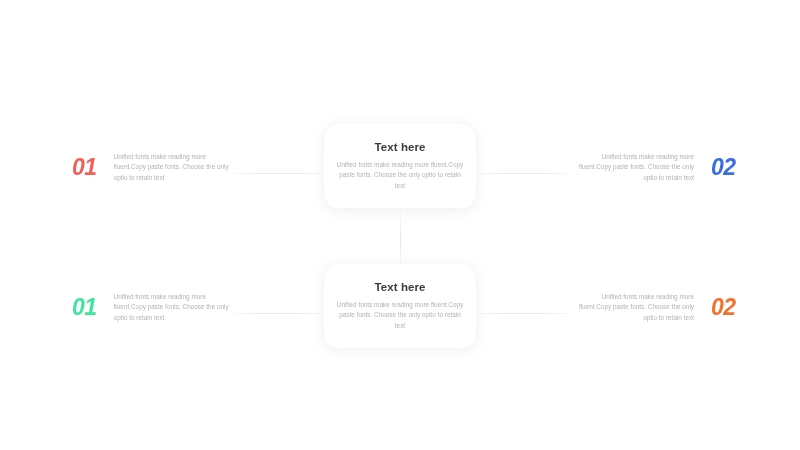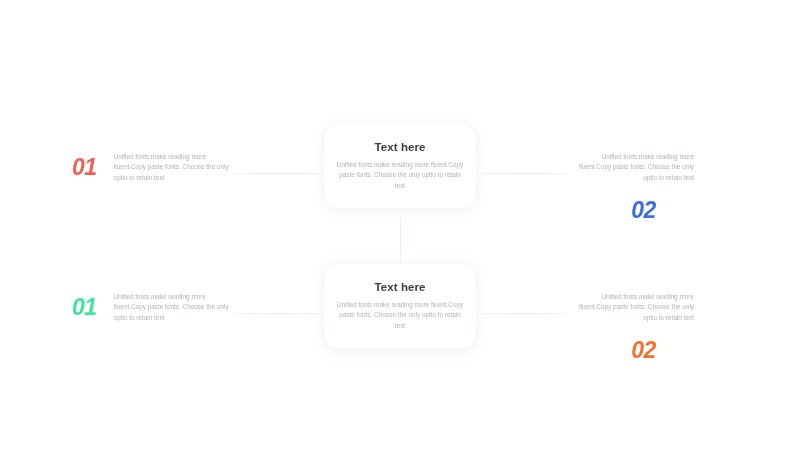--- a/index.html
+++ b/index.html
@@ -65,22 +65,21 @@
   
   .side {
     position: absolute;
     display: flex;
     align-items: center;
   }
   .side-left {
     flex-direction: row;
   }
   .side-right {
-    flex-direction: column;
-    gap: 16px;
+    flex-direction: row;
   }
   .num {
     font-size: 23px;
     font-weight: bold;
     font-style: italic;
     font-family: "Liberation Sans", sans-serif;
     letter-spacing: -0.5px;
     line-height: 1;
     text-align: center;
   }

